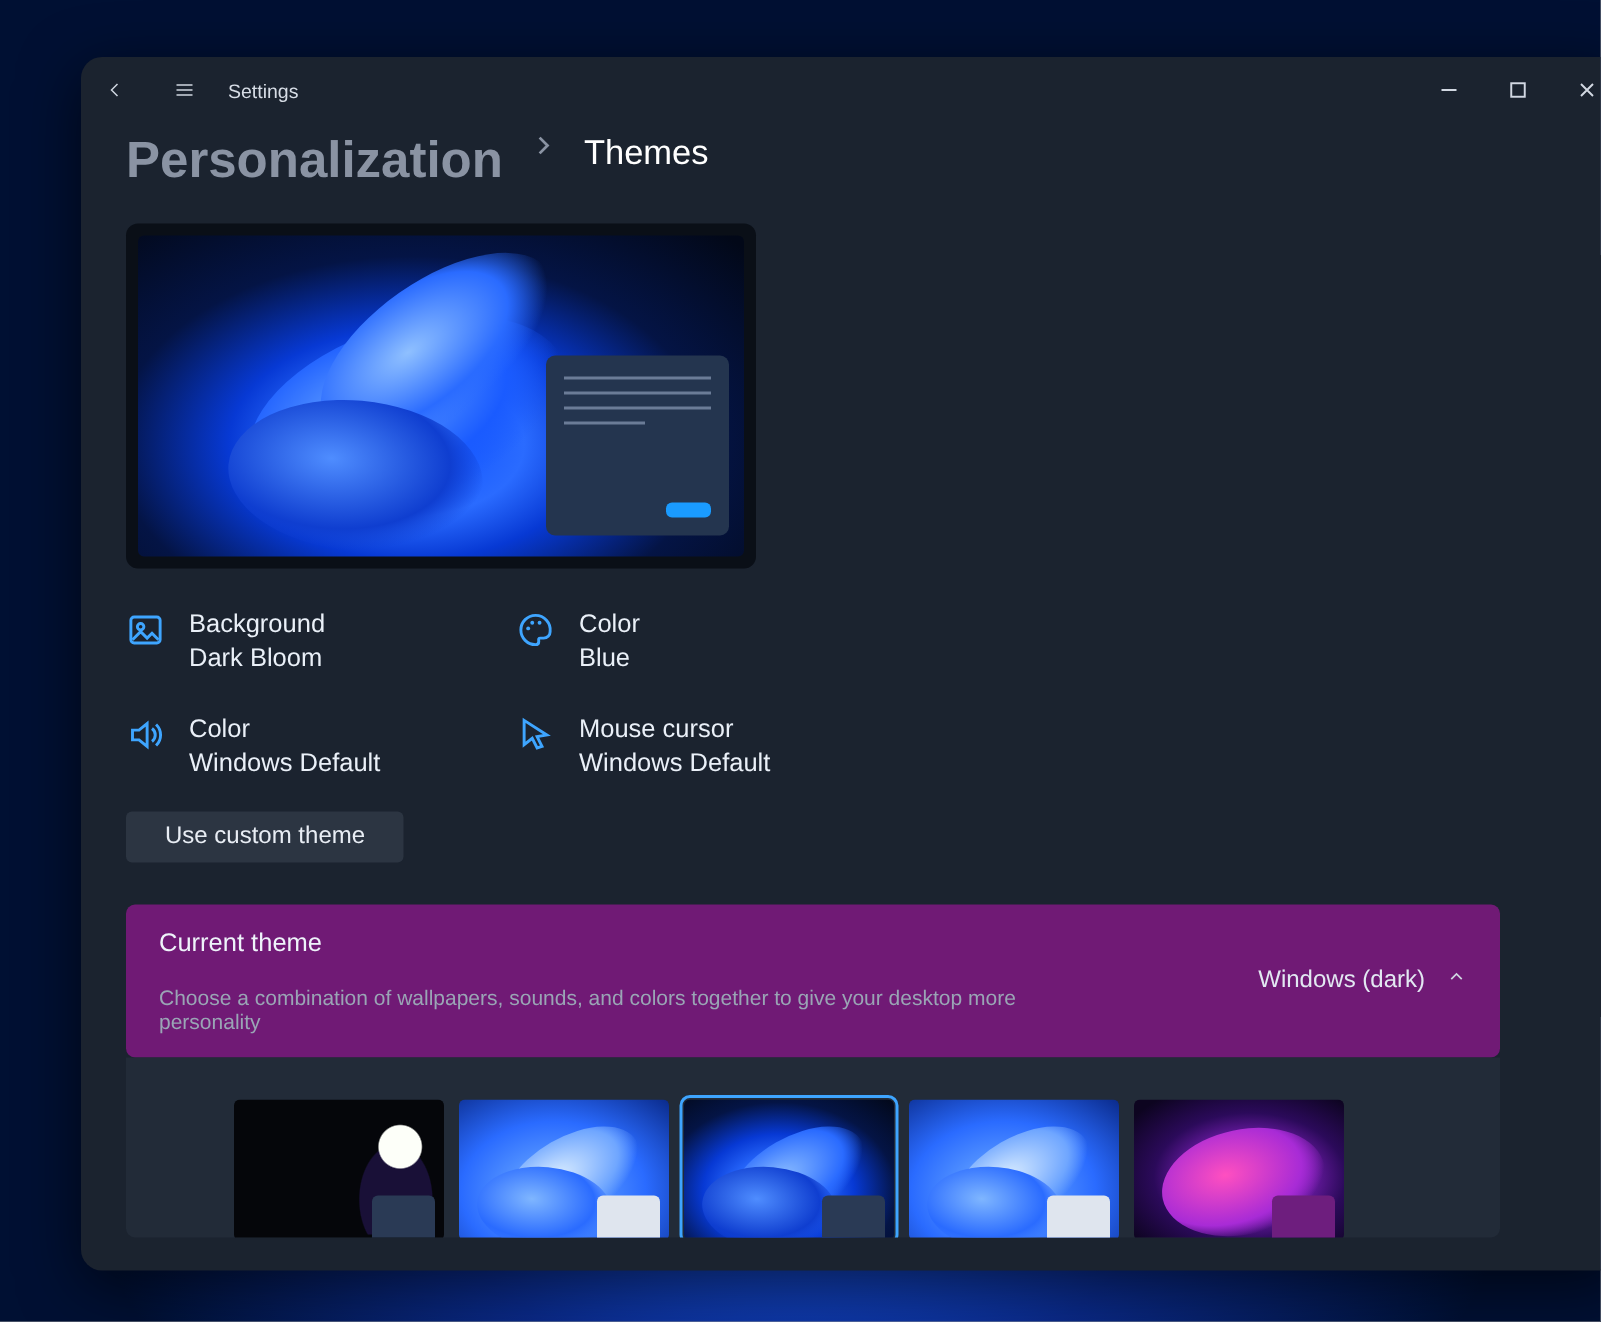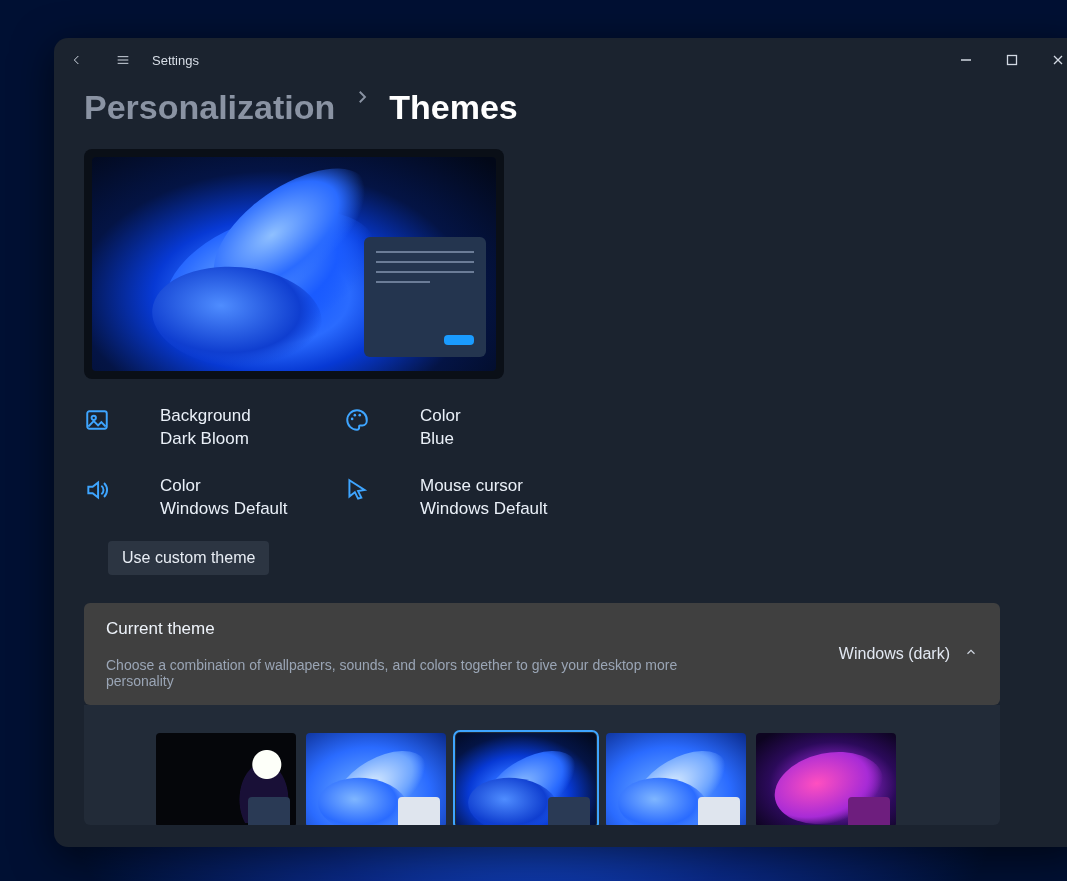--- a/index.html
+++ b/index.html
@@ -26,21 +26,21 @@
   .tb-title { font-size: 13px; margin-left: 6px; color:#d7dde6; }
   .tb-spacer { flex:1; }
   .win-ctrl { width:46px; height:40px; display:flex; align-items:center; justify-content:center; }
   .win-ctrl svg { width:12px; height:12px; stroke:#d2d8e2; stroke-width:1.3; fill:none; }
 
   
   .content { padding: 0 30px 0 30px; height: calc(100% - 44px); overflow:hidden; }
   .breadcrumb { display:flex; align-items:flex-start; gap:18px; margin-top: 6px; }
   .bc-parent { font-size: 34px; font-weight:600; color:#8a93a3; }
   .bc-chevron { color:#8a93a3; }
-  .bc-child { font-size: 34px; font-weight:700; color:#ffffff; }
+  .bc-child { font-size: 23px; font-weight:400; color:#ffffff; }
 
   
   .preview {
     margin-top: 22px;
     width: 420px; height: 230px;
     background:#0a0f17;
     border-radius: 8px;
     padding: 8px;
     position: relative;
   }
@@ -62,30 +62,30 @@
     padding:14px 12px;
   }
   .dlg-line { height:2px; background:#6b7c97; margin-bottom:8px; }
   .dlg-line.short { width:55%; }
   .dlg-btn { position:absolute; right:12px; bottom:12px; width:30px; height:10px; border-radius:4px; background:#1a9bff; }
 
   
   .props { margin-top: 26px; display:grid; grid-template-columns: 260px 260px; column-gap:0; row-gap:24px; }
   .prop { display:flex; gap:16px; align-items:flex-start; }
   .prop svg { width:26px; height:26px; stroke:#3ea5ff; stroke-width:1.8; fill:none; flex:none; margin-top:2px; }
-  .prop-text { line-height:1.35;margin-left:34px; }
+  .prop-text { line-height:1.35; }
   .prop-label { font-size:17px; color:#eaf0f8; }
   .prop-value { font-size:17px; color:#eaf0f8; }
 
-  .use-custom { margin-top:20px; display:inline-block; padding:8px 14px; border-radius:4px; background:#2c3542; font-size:16px; color:#e8edf4;margin-left:24px; }
+  .use-custom { margin-top:20px; display:inline-block; padding:8px 26px; border-radius:4px; background:#2c3542; font-size:16px; color:#e8edf4; }
 
   
   .panel {
     margin-top: 28px; width: 916px;
-    background:#404040; border-radius:6px;
+    background:#701a75; border-radius:6px;
     padding: 16px 22px;
     display:flex; align-items:center;
   }
   .panel-text { flex:1; }
   .panel-title { font-size:17px; color:#eef3fa; }
   .panel-sub { font-size:14px; color:#9aa5b5; margin-top:18px; max-width:640px; }
   .panel-value { font-size:16px; color:#e2e8f2; margin-right:14px; }
   .panel-chev svg { width:14px; height:14px; stroke:#cfd6e0; stroke-width:2; fill:none; }
 
   

